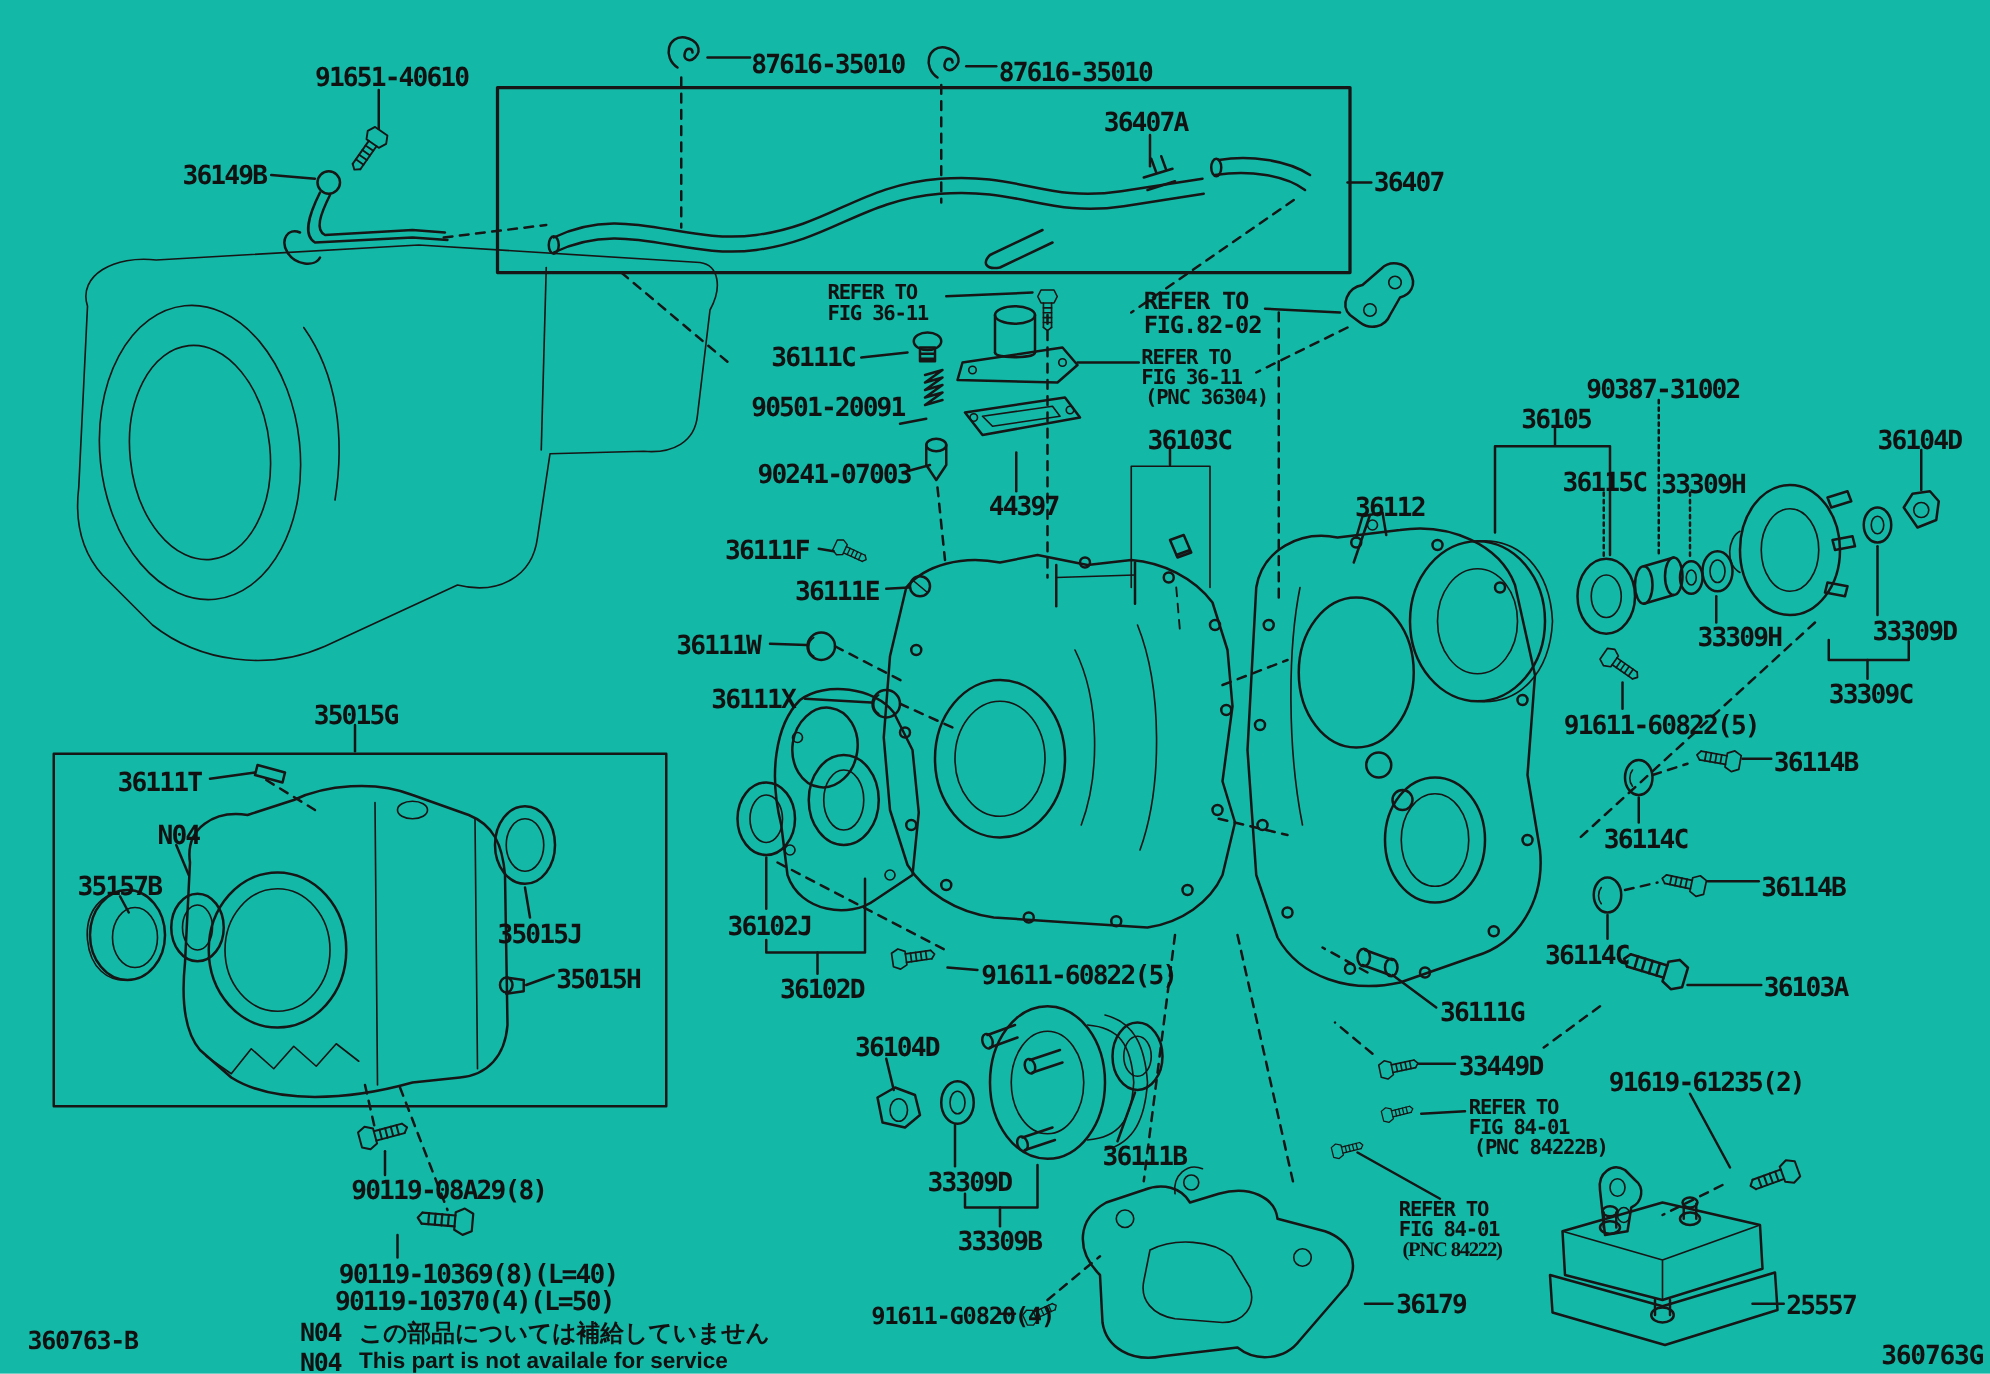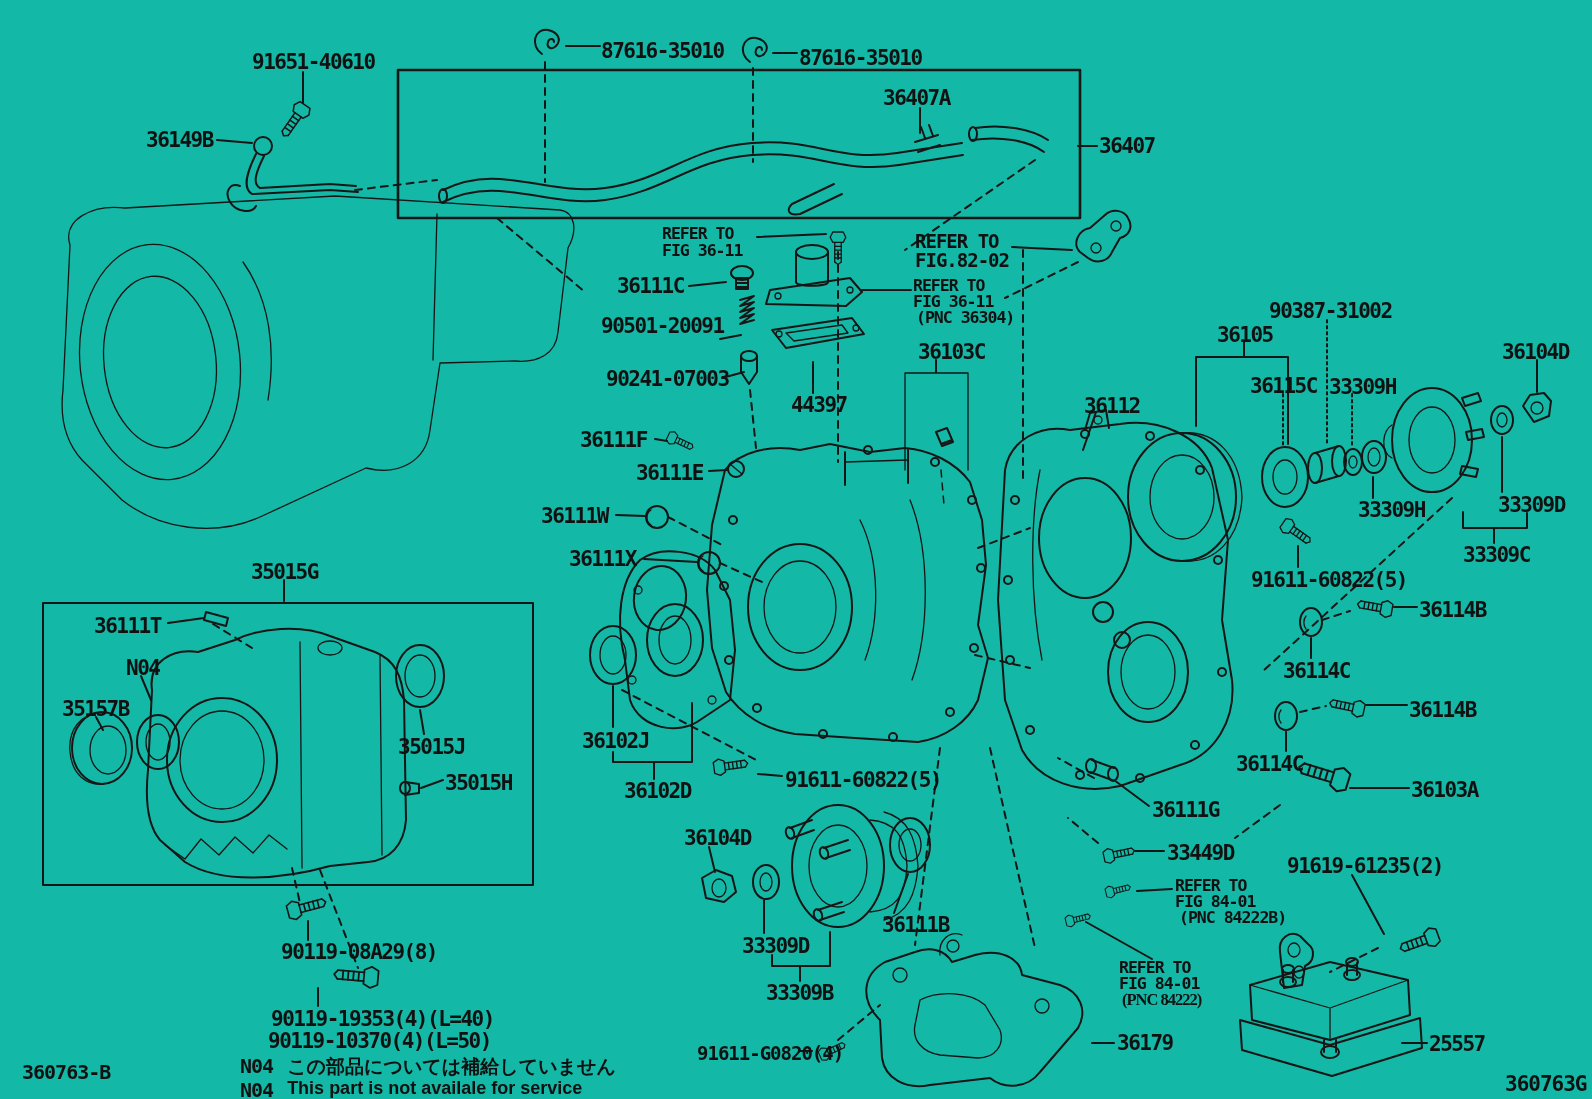--- a/index.html
+++ b/index.html
@@ -462,21 +462,21 @@
       <div class="lbl" style="left: 882px; top: 915px;">36111B</div>
       <div class="lbl" style="left: 734px; top: 983px; margin-left: 32px;">33309B</div>
       <div class="lbl sm" style="left: 1175px; top: 878px;">REFER TO</div>
       <div class="lbl sm" style="left: 1175px; top: 894px;">FIG 84-01</div>
       <div class="lbl sm" style="left: 1179px; top: 910px;">(PNC 84222B)</div>
       <div class="lbl" style="left: 1287px; top: 856px;">91619-61235(2)</div>
       <div class="lbl sm" style="left: 1119px; top: 960px;">REFER TO</div>
       <div class="lbl sm" style="left: 1119px; top: 976px;">FIG 84-01</div>
       <div class="lbl sm" style="left: 1122px; top: 992px; font-family: Liberation Serif, serif;">(PNC 84222)</div>
       <div class="lbl" style="left: 281px; top: 942px;">90119-08A29(8)</div>
-      <div class="lbl" style="left: 271px; top: 1009px;">90119-19353(4)(L=40)</div>
+      <div class="lbl" style="left: 271px; top: 1009px;">90119-10369(8)(L=40)</div>
       <div class="lbl" style="left: 268px; top: 1031px;">90119-10370(4)(L=50)</div>
       <div class="lbl md" style="left: 697px; top: 1044px;">91611-G0820(4)</div>
       <div class="lbl" style="left: 1117px; top: 1033px;">36179</div>
       <div class="lbl" style="left: 1429px; top: 1034px;">25557</div>
     </div>
 
 <div class="corner" style="left:22px;top:1060px;">360763-B</div>
 <div class="corner" style="left:1505px;top:1072px;font-size:21px;">360763G</div>
 
 <div class="footline" style="left:240px;top:1054px;">

